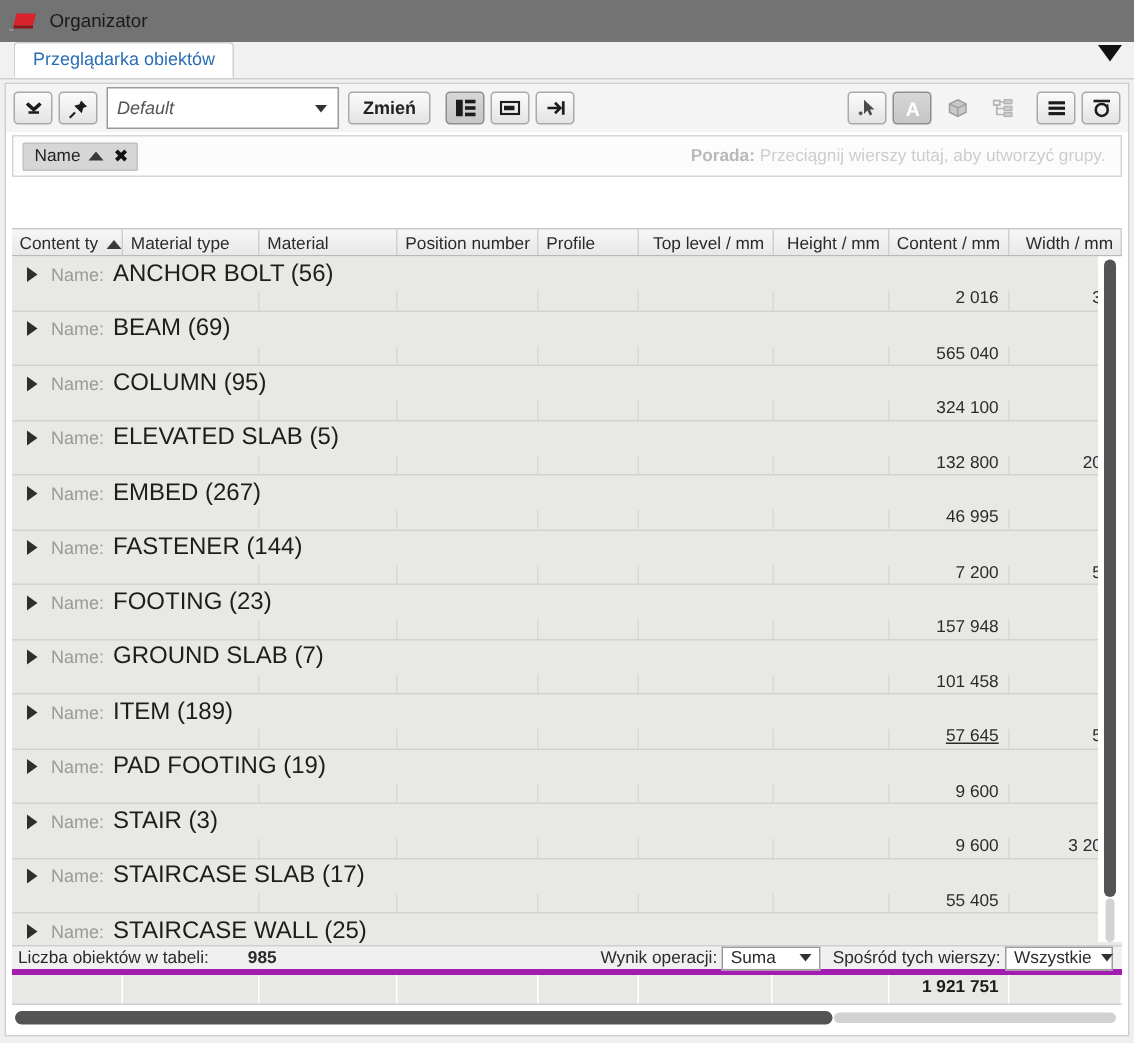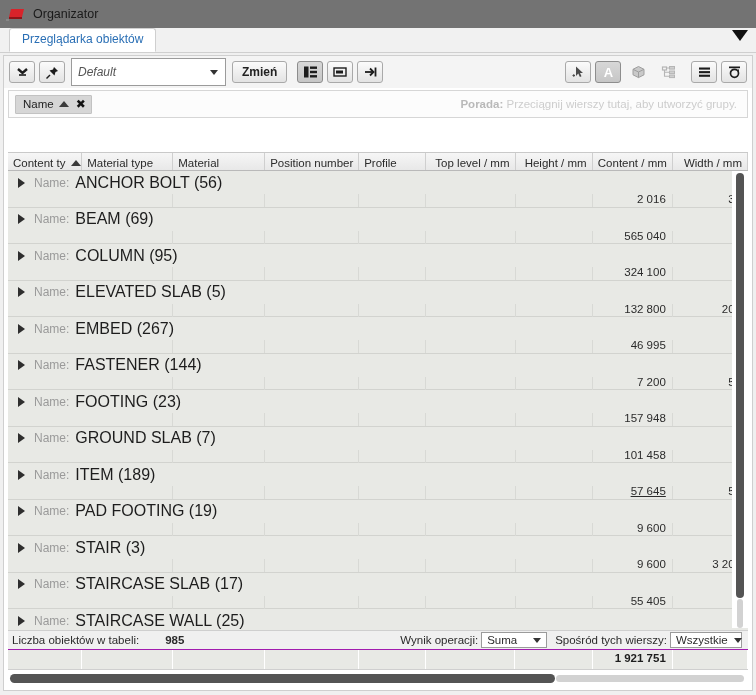--- a/index.html
+++ b/index.html
@@ -105,21 +105,21 @@
       color:#2b2b2b;text-align:right;padding-right:6px;line-height:11px;overflow:hidden;white-space:nowrap;}
   .sc.first{border-right:none;}
 
   
   .vscroll{position:absolute;right:4px;top:115px;bottom:62px;width:16px;background:#ffffff;}
   .vthumb{position:absolute;left:4px;top:2px;width:8px;height:425px;background:#545454;border-radius:5px;}
   .vtrack-rest{position:absolute;left:5px;top:428px;width:6px;bottom:0;background:#d2d2d2;border-radius:4px;}
 
   
   .footer{position:absolute;left:4px;right:4px;bottom:4px;height:56px;}
-  .fbar{height:20px;box-sizing:border-box;background:#f0f0f0;border-top:1px solid #cfcfcf;border-bottom:1px solid #a21caf;
+  .fbar{height:20px;box-sizing:border-box;background:#f0f0f0;border-top:1px solid #cfcfcf;border-bottom:4px solid #a21caf;
         display:flex;align-items:center;padding:0 4px;font-size:11.5px;color:#2b2b2b;white-space:nowrap;}
   .fbar .cnt{font-weight:bold;margin-left:26px;}
   .fspacer{flex:1;}
   .fsel{
     height:16px;box-sizing:border-box;background:#fff;border:1px solid #9b9b9b;
     display:inline-flex;align-items:center;padding:0 2px 0 5px;margin:0 8px 0 3px;font-size:11.5px;
   }
   .fsel .t{flex:1;}
   .fsel .cb-arrow{margin-left:6px;margin-right:3px;border-top-color:#333;}
   .totrow{display:flex;height:20px;box-sizing:border-box;background:#e8e9e5;border-bottom:1px solid #cfcfcf;}

